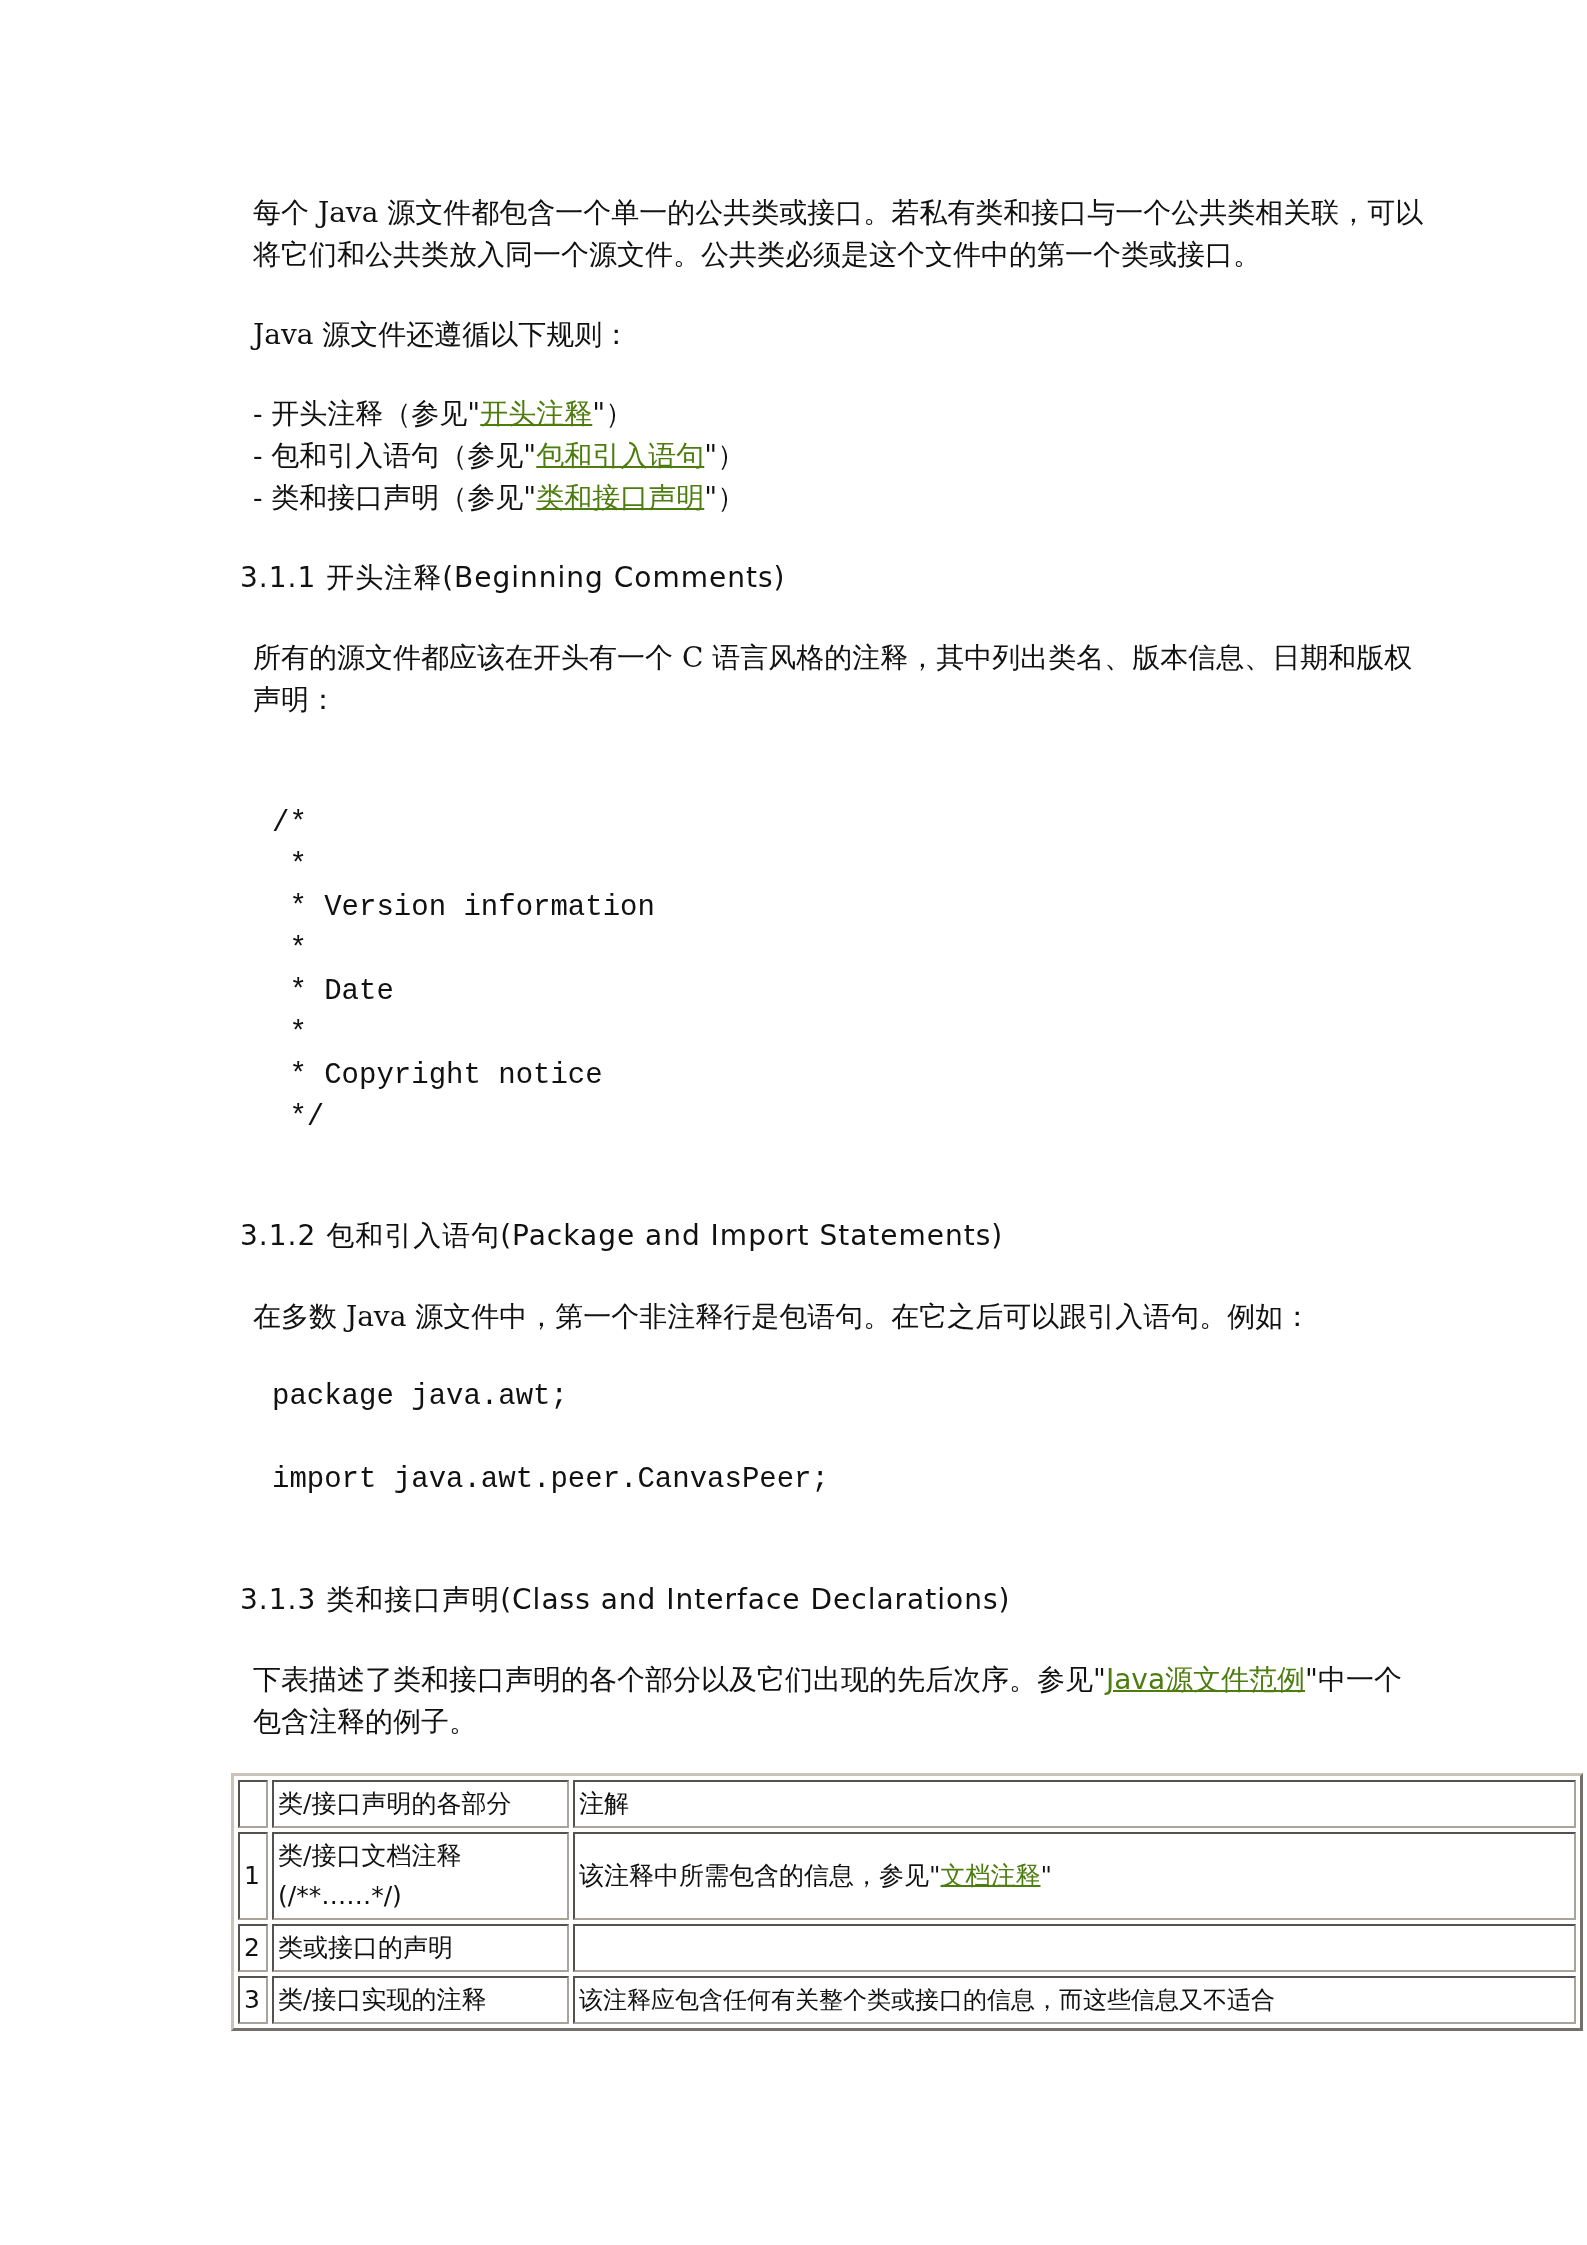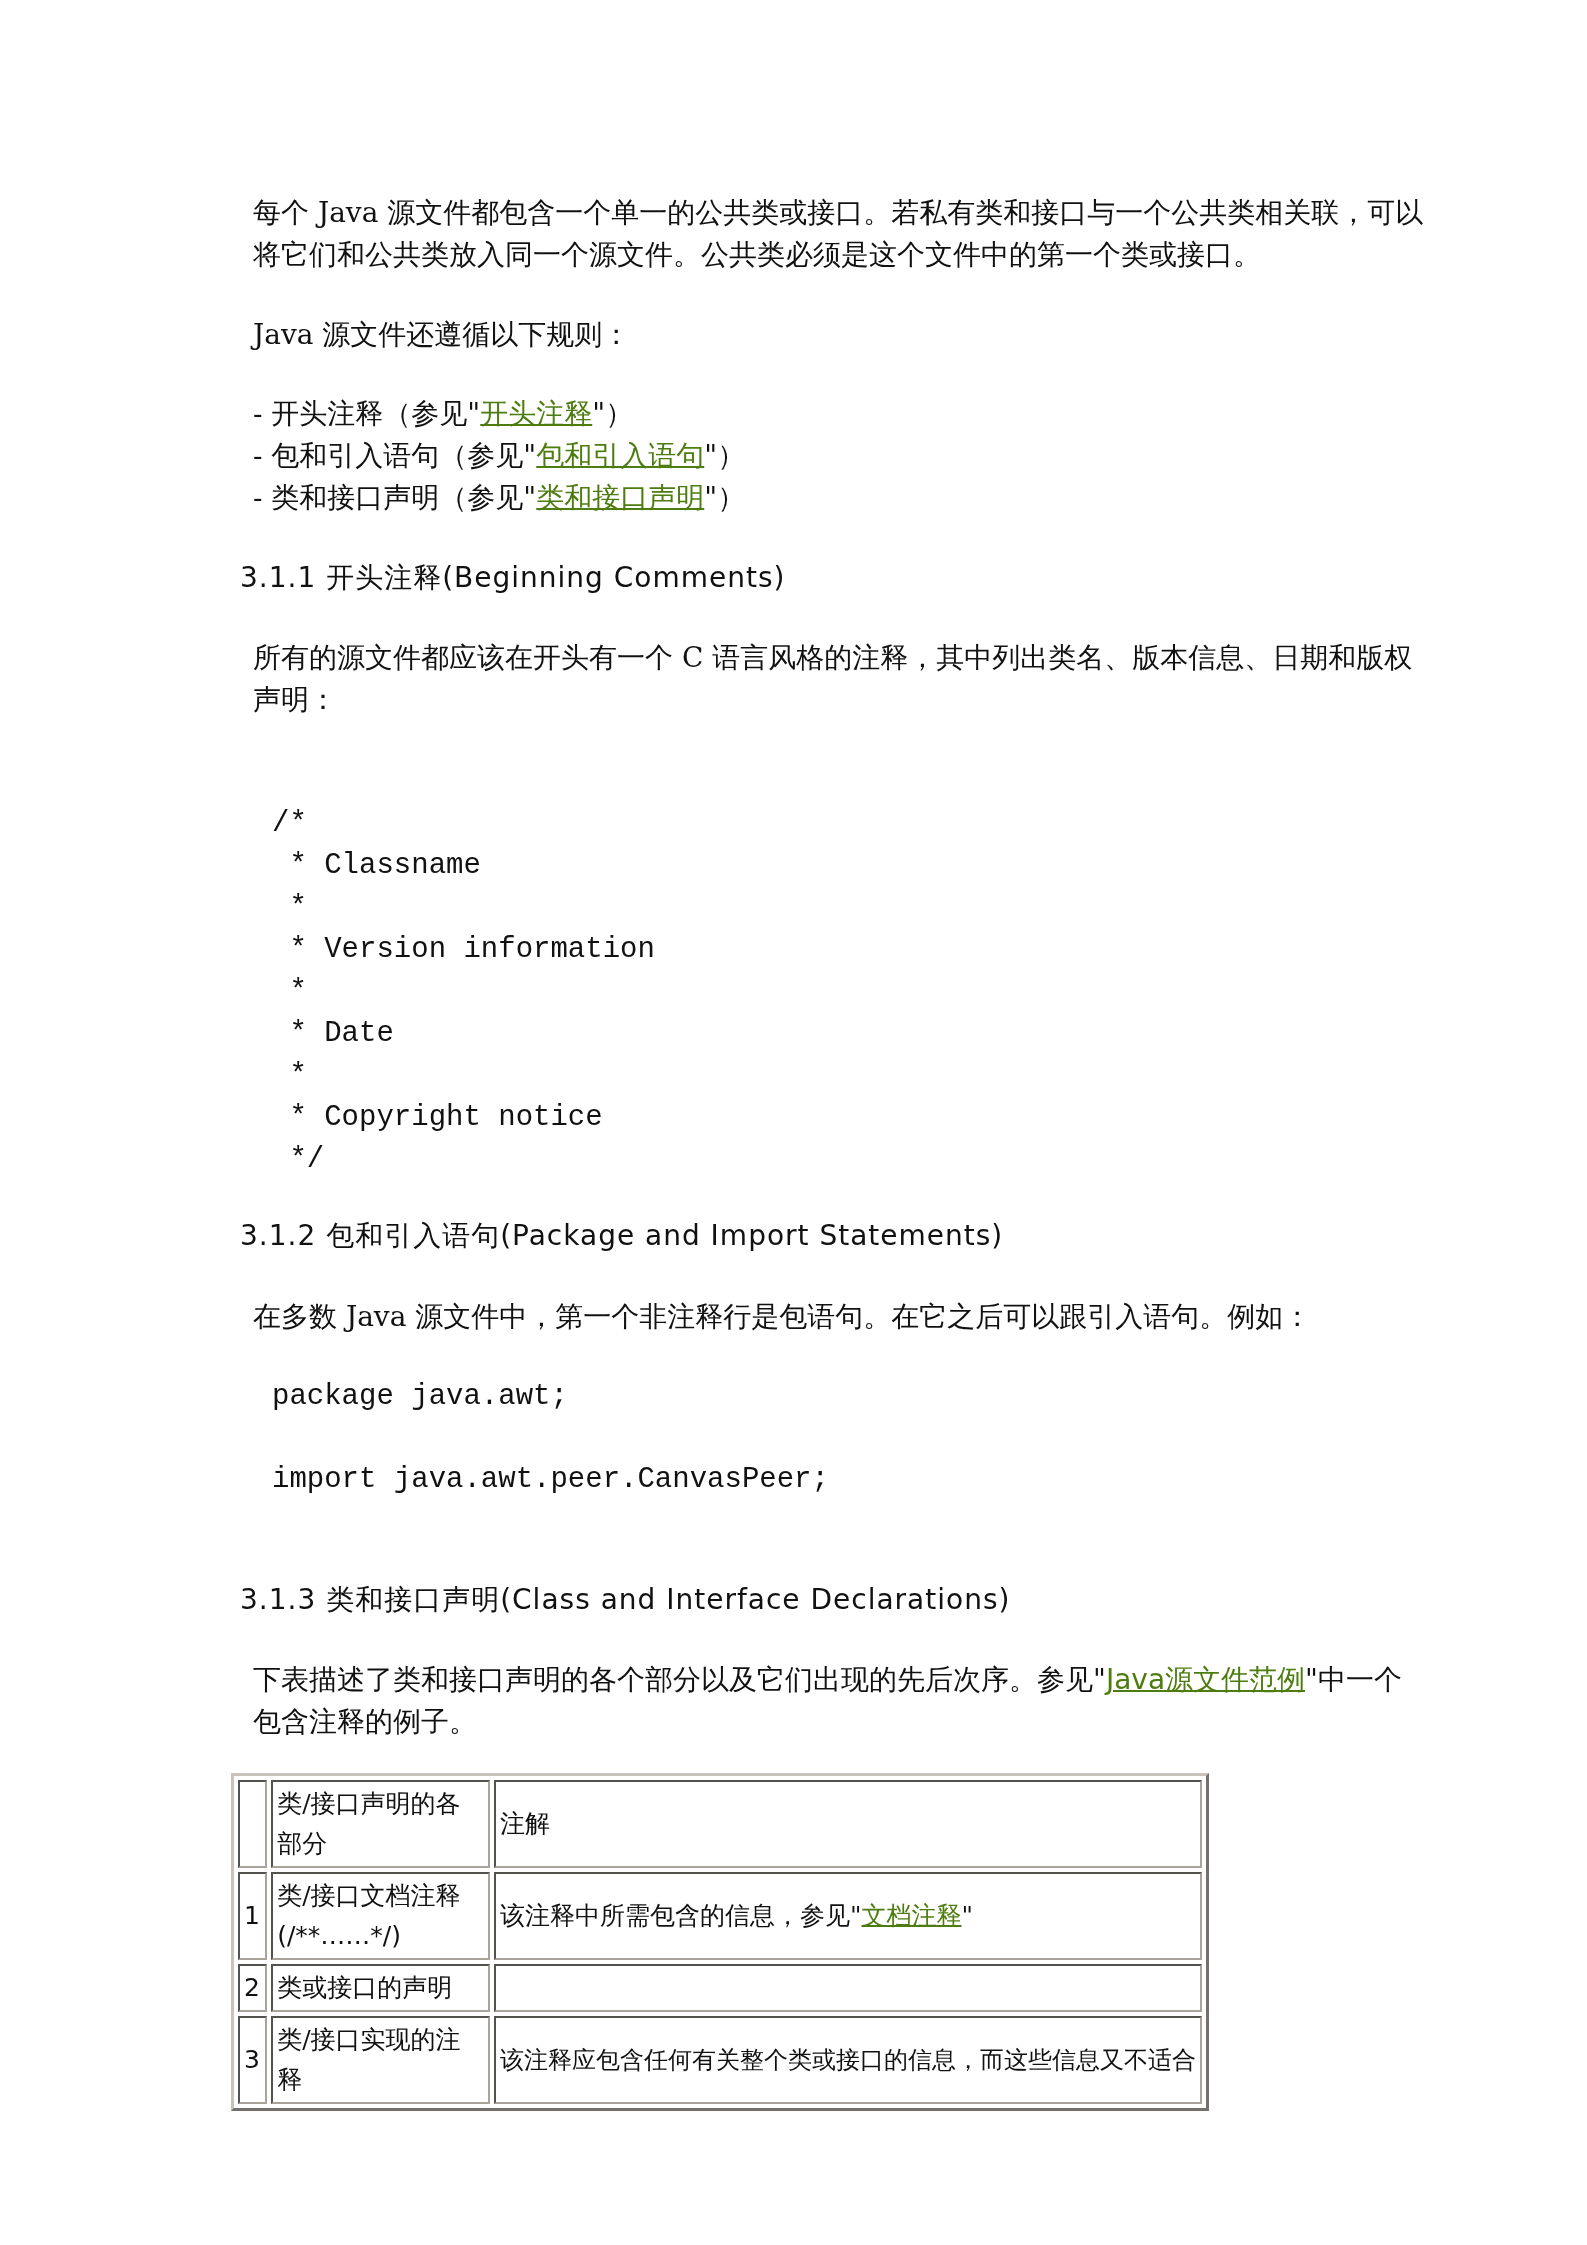--- a/index.html
+++ b/index.html
@@ -6,21 +6,21 @@
   body { width:1587px; height:2245px; position:relative; overflow:hidden;
          font-family:"DejaVu Sans","Liberation Sans",sans-serif; color:#111; }
   .ln { position:absolute; left:240px; font-size:28px; line-height:42px; white-space:nowrap;margin-left:13px; }
   .sans { font-family:"DejaVu Sans","Liberation Sans",sans-serif; }
   .serif { font-family:"DejaVu Serif","Liberation Serif",serif; }
   .h { position:absolute; left:240px; font-size:28px; font-weight:500; white-space:nowrap;
        font-family:"DejaVu Sans","Liberation Sans",sans-serif; letter-spacing:1px;text-align:right; }
   .code { position:absolute; left:272px; font-family:"Liberation Mono","DejaVu Sans Mono",monospace;
           font-size:29px; line-height:42px; white-space:pre; color:#111; }
   a.lnk { color:#4d7c0f; text-decoration:underline; text-decoration-thickness:2px; }
-  table.t { position:absolute; left:231px; top:1773px; width:978px;
+  table.t { position:absolute; left:231px; top:1773px; width:1352px;
             border:3px outset #c8c4bc; border-collapse:separate; border-spacing:4px;
             font-family:"DejaVu Serif","Liberation Serif",serif; font-size:25px; }
   table.t td { border:2px inset #a8a49c; padding:2px 4px; line-height:40px; vertical-align:middle; }
   td.num { width:18px; font-family:"DejaVu Sans","Liberation Sans",sans-serif; padding:2px 2px; }
   td.part { width:285px; }
 </style>
 </head>
 <body>
 
 <div class="ln serif" style="top:192px">每个 Java 源文件都包含一个单一的公共类或接口。若私有类和接口与一个公共类相关联，可以</div>
@@ -35,21 +35,21 @@
 </div>
 <div class="ln serif" style="top:477px">
   <span>- 类和接口声明（参见"</span><a class="lnk" href="#">类和接口声明</a><span>"）</span>
 </div>
 
 <div class="h" style="top:559px">3.1.1  开头注释(Beginning Comments)</div>
 <div class="ln serif" style="top:637px">所有的源文件都应该在开头有一个 C 语言风格的注释，其中列出类名、版本信息、日期和版权</div>
 <div class="ln serif" style="top:679px">声明：</div>
 
 <div class="code" style="top:761px">
-<div>/*</div><div> * Classname</div><div> *</div><div> * Version information</div><div> *</div><div> * Date</div><div> *</div><div> * Copyright notice</div><div> */</div>
+<div>/*</div><div> *</div><div> * Version information</div><div> *</div><div> * Date</div><div> *</div><div> * Copyright notice</div><div> */</div>
 </div>
 
 <div class="h" style="top:1217px">3.1.2  包和引入语句(Package and Import Statements)</div>
 <div class="ln serif" style="top:1296px">在多数 Java 源文件中，第一个非注释行是包语句。在它之后可以跟引入语句。例如：</div>
 <div class="code" style="top:1376px">package java.awt;</div>
 <div class="code" style="top:1459px">import java.awt.peer.CanvasPeer;</div>
 
 <div class="h" style="top:1581px">3.1.3  类和接口声明(Class and Interface Declarations)</div>
 <div class="ln serif" style="top:1659px">
   <span>下表描述了类和接口声明的各个部分以及它们出现的先后次序。参见"</span><a class="lnk sans" href="#">Java源文件范例</a><span>"中一个</span>

